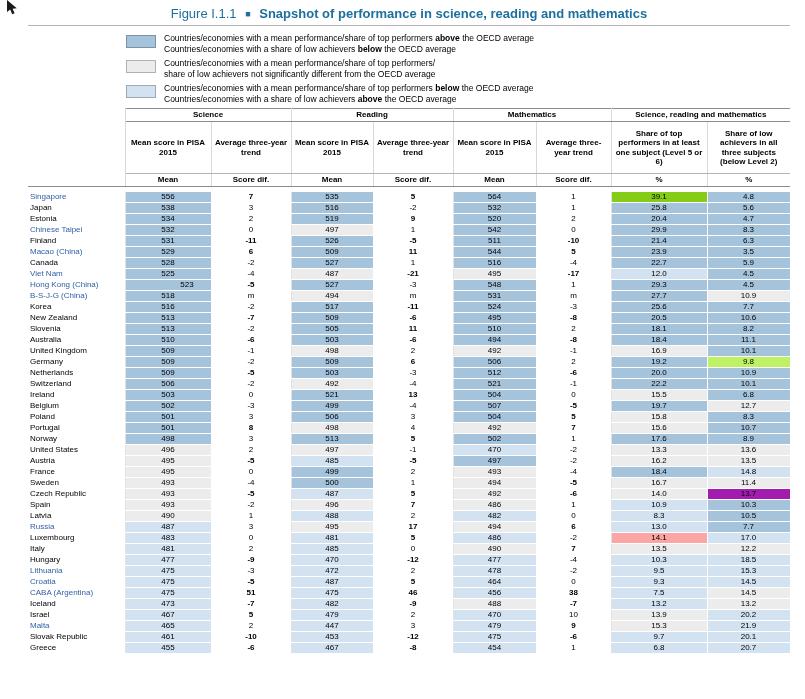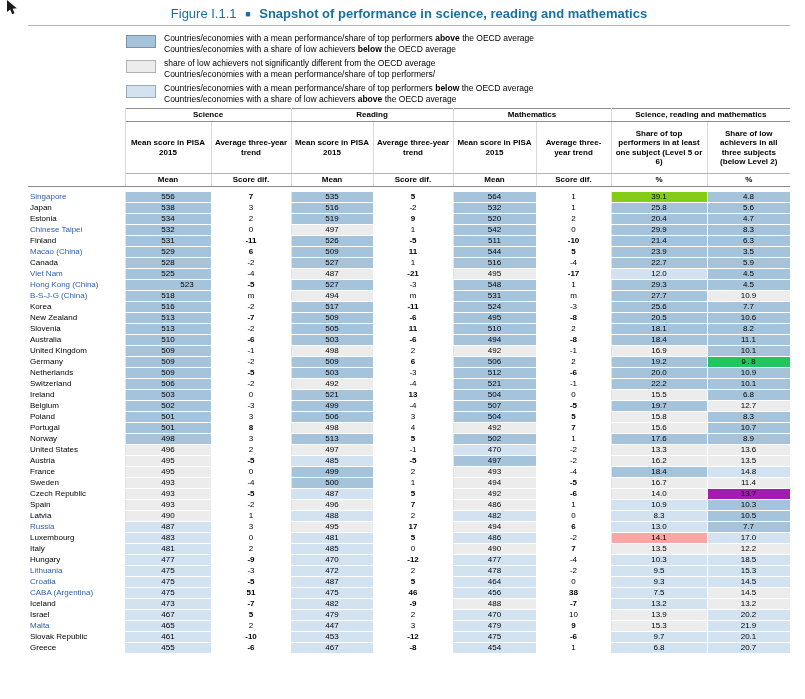--- a/index.html
+++ b/index.html
@@ -60,22 +60,22 @@
       <div class="legend-item">
         <span class="swatch" style="background: rgb(166, 195, 220);"></span>
         <span class="legend-text">
           <span class="legend-line"><span>Countries/economies with a mean performance/share of top performers </span><b>above</b><span> the OECD average</span></span>
           <span class="legend-line"><span>Countries/economies with a share of low achievers </span><b>below</b><span> the OECD average</span></span>
         </span>
       </div>
       <div class="legend-item">
         <span class="swatch" style="background: rgb(236, 236, 236);"></span>
         <span class="legend-text">
+          <span class="legend-line"><span>Countries/economies with a mean performance/share of top performers/</span></span>
           <span class="legend-line"><span>share of low achievers not significantly different from the OECD average</span></span>
-          <span class="legend-line"><span>Countries/economies with a mean performance/share of top performers/</span></span>
         </span>
       </div>
       <div class="legend-item">
         <span class="swatch" style="background: rgb(211, 226, 241);"></span>
         <span class="legend-text">
           <span class="legend-line"><span>Countries/economies with a mean performance/share of top performers </span><b>below</b><span> the OECD average</span></span>
           <span class="legend-line"><span>Countries/economies with a share of low achievers </span><b>above</b><span> the OECD average</span></span>
         </span>
       </div>
     </div>
@@ -296,21 +296,21 @@
         </tr>
         <tr>
           <td class="name">Germany</td>
           <td class="val" style="background: rgb(166, 195, 220);">509</td>
           <td class="trend">-2</td>
           <td class="val" style="background: rgb(166, 195, 220);">509</td>
           <td class="trend" style="font-weight: bold;">6</td>
           <td class="val" style="background: rgb(166, 195, 220);">506</td>
           <td class="trend">2</td>
           <td class="val" style="background: rgb(166, 195, 220);">19.2</td>
-          <td class="val" style="background: #22c55e; font-family: Liberation Mono, monospace;">9.8</td>
+          <td class="val" style="background: #bef264;">9.8</td>
         </tr>
         <tr>
           <td class="name">Netherlands</td>
           <td class="val" style="background: rgb(166, 195, 220);">509</td>
           <td class="trend" style="font-weight: bold;">-5</td>
           <td class="val" style="background: rgb(166, 195, 220);">503</td>
           <td class="trend">-3</td>
           <td class="val" style="background: rgb(166, 195, 220);">512</td>
           <td class="trend" style="font-weight: bold;">-6</td>
           <td class="val" style="background: rgb(166, 195, 220);">20.0</td>

